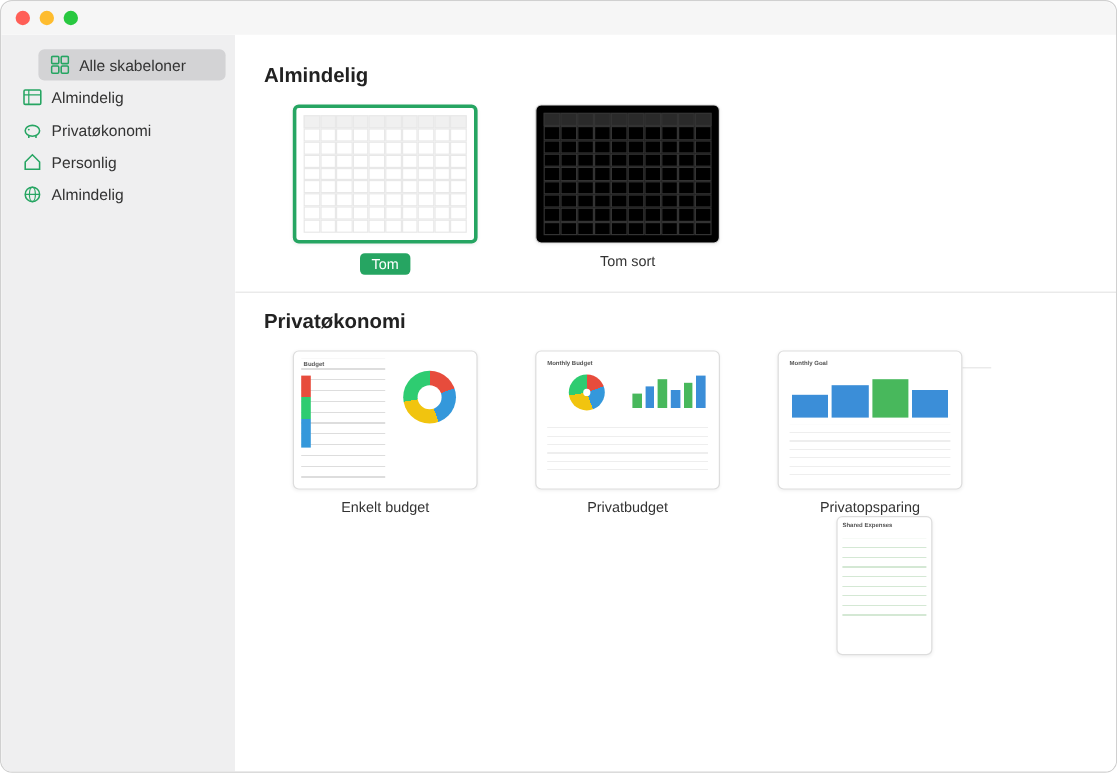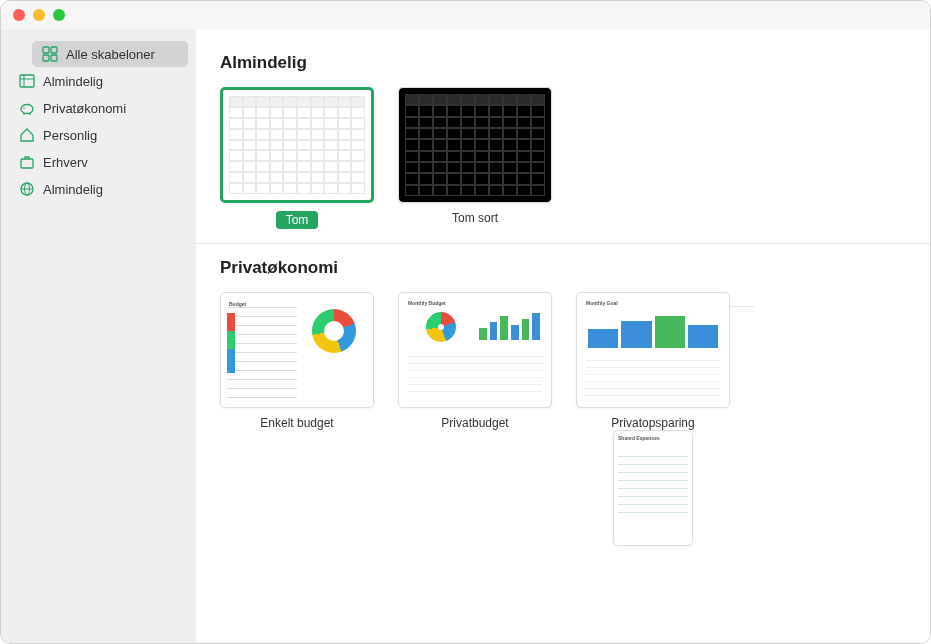--- a/index.html
+++ b/index.html
@@ -75,20 +75,21 @@
       margin-bottom: 8px;
       overflow: visible;
     }
     .template-card {
       width: 154px;
       flex-shrink: 0;
       display: flex;
       flex-direction: column;
       align-items: center;
       cursor: pointer;
+      margin-left: 24px;
     }
     .template-thumb {
       width: 154px;
       height: 116px;
       border: 1px solid #ddd;
       border-radius: 5px;
       background: #fff;
       position: relative;
       overflow: hidden;
       box-shadow: 0 1px 3px rgba(0,0,0,0.06);
@@ -214,29 +215,20 @@
 
     <div class="sidebar-item">
       <span class="sidebar-icon">
         <svg width="16" height="16" viewBox="0 0 16 16">
             <path d="M2 8 L8 2 L14 8 L14 14 L2 14 Z" fill="none" stroke="currentColor" stroke-width="1.3"></path>
           </svg>
       </span>
       <span>Personlig</span>
     </div>
 
-    <div class="sidebar-item">
-      <span class="sidebar-icon">
-        <svg width="16" height="16" viewBox="0 0 16 16">
-            <rect x="2" y="5" width="12" height="9" rx="1" fill="none" stroke="currentColor" stroke-width="1.3"></rect>
-            <path d="M6 5 V3 H10 V5" fill="none" stroke="currentColor" stroke-width="1.3"></path>
-          </svg>
-      </span>
-      <span>Erhverv</span>
-    </div>
 
     <div class="sidebar-item">
       <span class="sidebar-icon">
         <svg width="16" height="16" viewBox="0 0 16 16">
             <circle cx="8" cy="8" r="6" fill="none" stroke="currentColor" stroke-width="1.3"></circle>
             <ellipse cx="8" cy="8" rx="2.5" ry="6" fill="none" stroke="currentColor" stroke-width="1"></ellipse>
             <line x1="2" y1="8" x2="14" y2="8" stroke="currentColor" stroke-width="1"></line>
           </svg>
       </span>
       <span>Almindelig</span>

